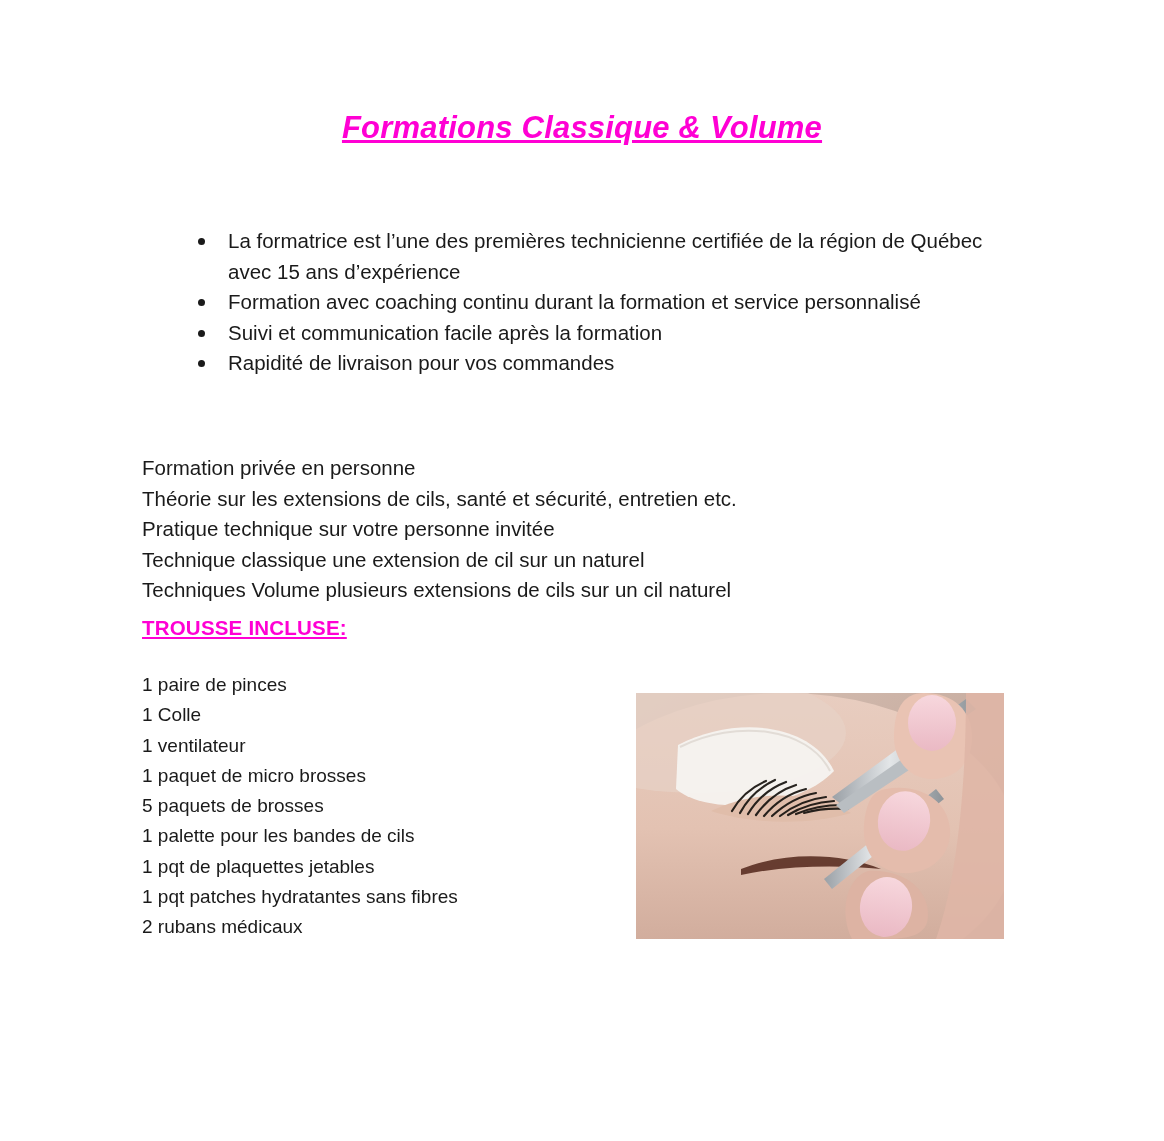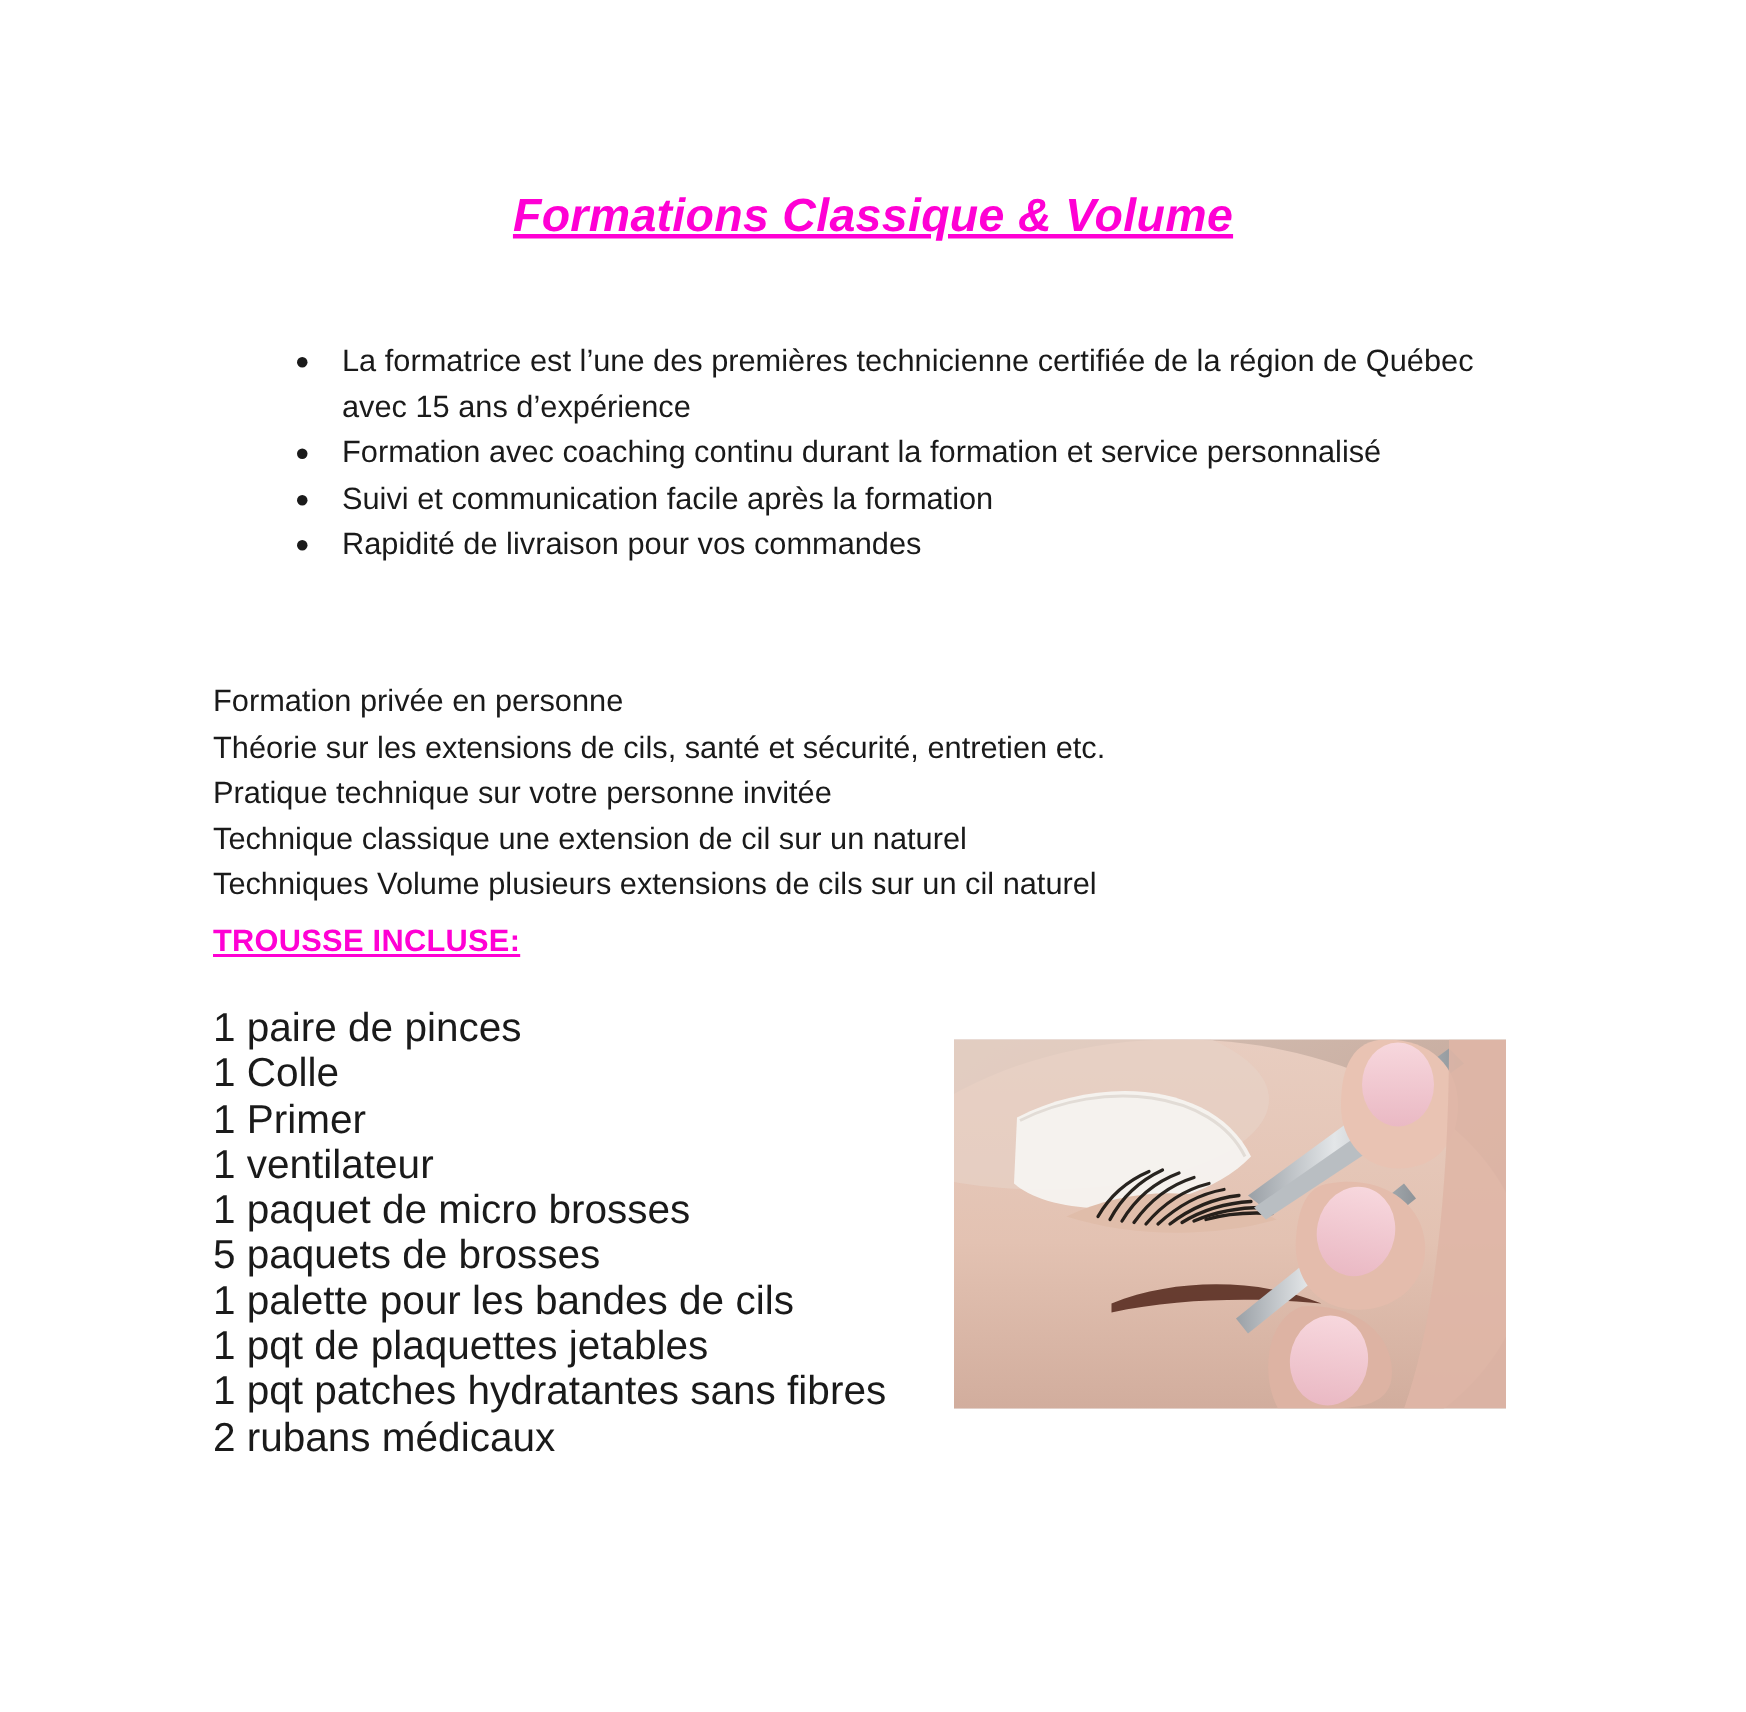--- a/index.html
+++ b/index.html
@@ -13,21 +13,21 @@
     font-family: "Liberation Sans", sans-serif;
     color: #1a1a1a;
     overflow: hidden;
   }
   .page {
     position: relative;
     width: 1164px;
     height: 1141px;
     background: #ffffff;
     box-sizing: border-box;
-    padding: 16px;
+    padding: 0;
   }
   .title {
     text-align: center;
     font-size: 31px;
     font-style: italic;
     font-weight: bold;
     color: #ff00d4;
     text-decoration: underline;
     margin: 0;
     padding-top: 110px;
@@ -83,21 +83,21 @@
   .kit-list {
     position: absolute;
     left: 142px;
     top: 670px;
     width: 470px;
     margin: 0;
     padding: 0;
     list-style: none;
   }
   .kit-list li {
-    font-size: 27px;
+    font-size: 19px;
     line-height: 30.3px;
     color: #1a1a1a;
   }
   .photo {
     position: absolute;
     left: 636px;
     top: 693px;
     width: 368px;
     height: 246px;
     overflow: hidden;
@@ -139,21 +139,20 @@
     <div class="line">Pratique technique sur votre personne invitée</div>
     <div class="line">Technique classique une extension de cil sur un naturel</div>
     <div class="line">Techniques Volume plusieurs extensions de cils sur un cil naturel</div>
   </div>
 
   <div class="kit-heading">TROUSSE INCLUSE:</div>
 
   <ul class="kit-list">
     <li>1 paire de pinces</li>
     <li>1 Colle</li>
-    <li>1 Primer</li>
     <li>1 ventilateur</li>
     <li>1 paquet de micro brosses</li>
     <li>5 paquets de brosses</li>
     <li>1 palette pour les bandes de cils</li>
     <li>1 pqt de  plaquettes jetables</li>
     <li>1 pqt patches hydratantes sans fibres</li>
     <li>2 rubans médicaux</li>
   </ul>
 
   <div class="photo">

